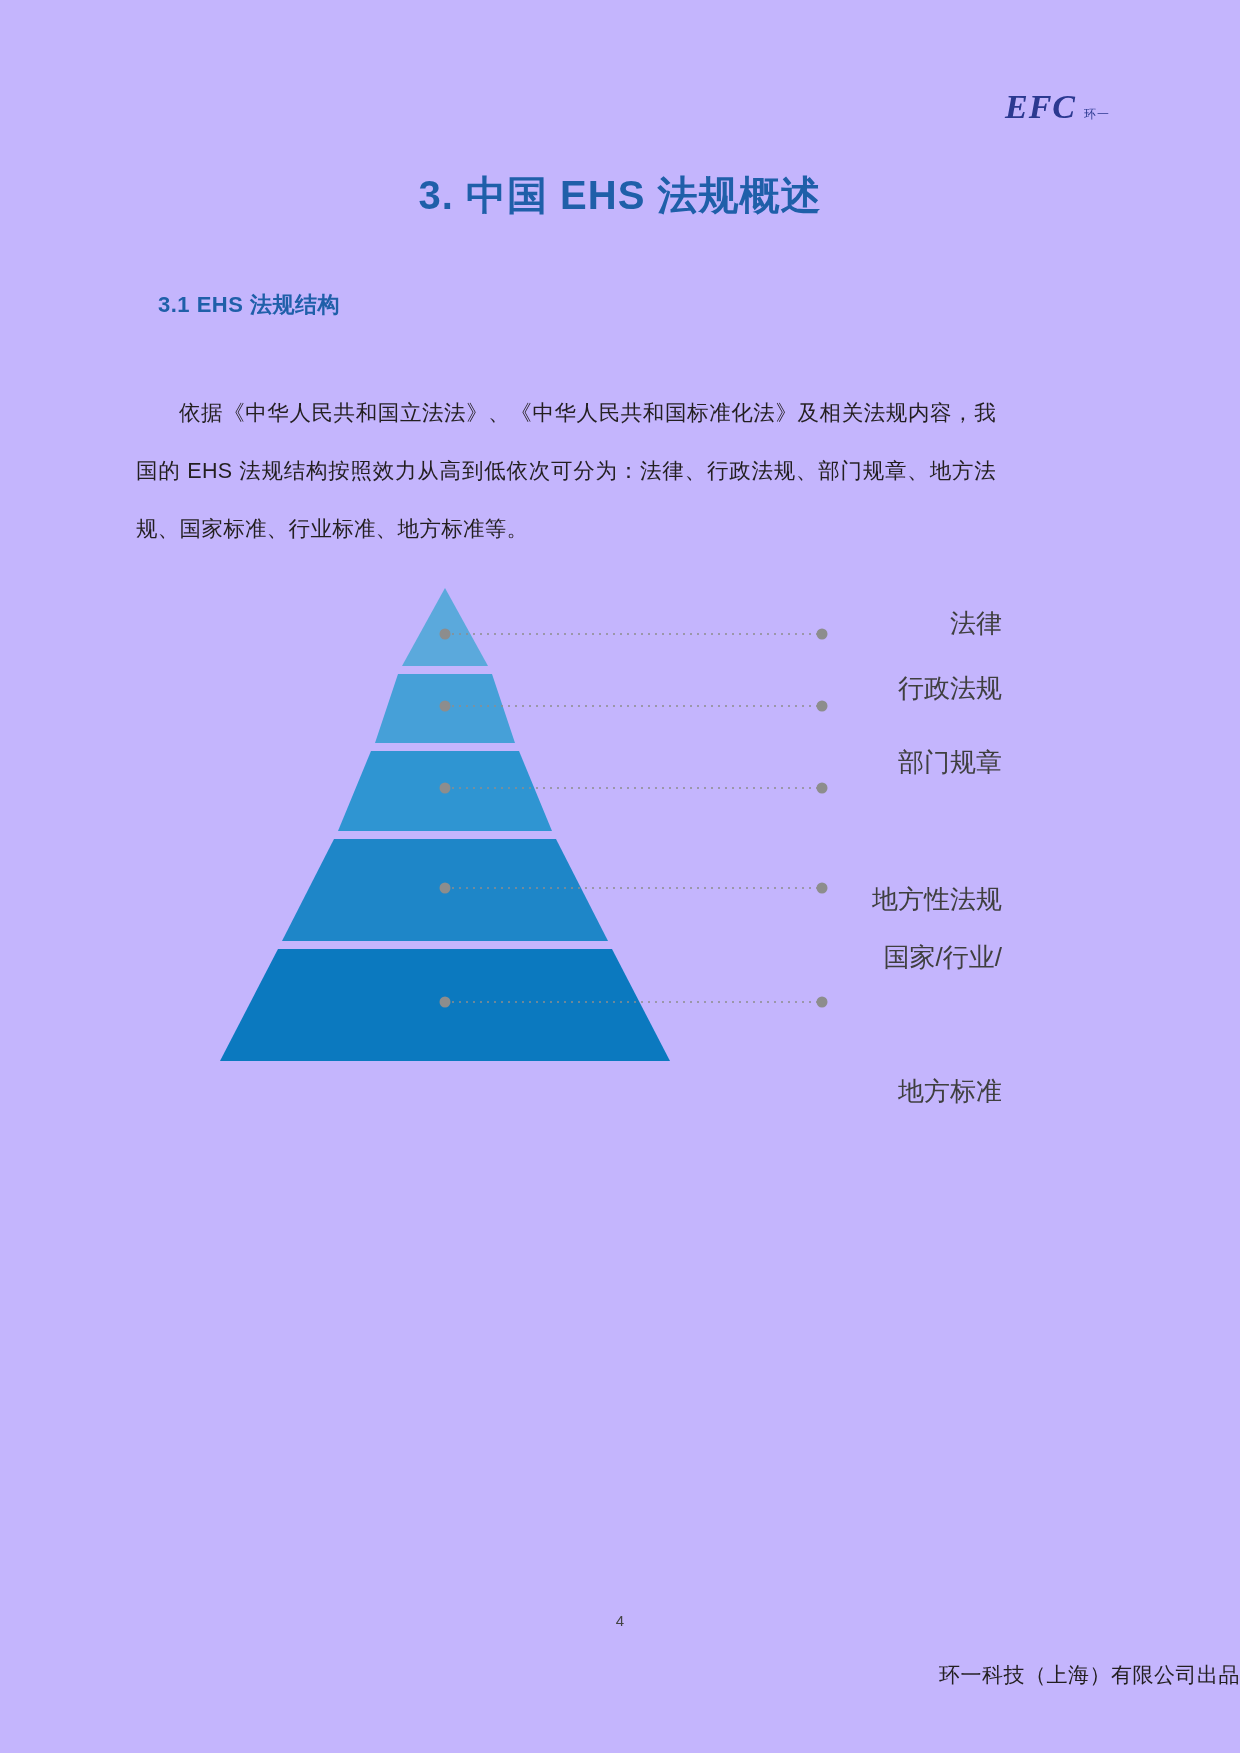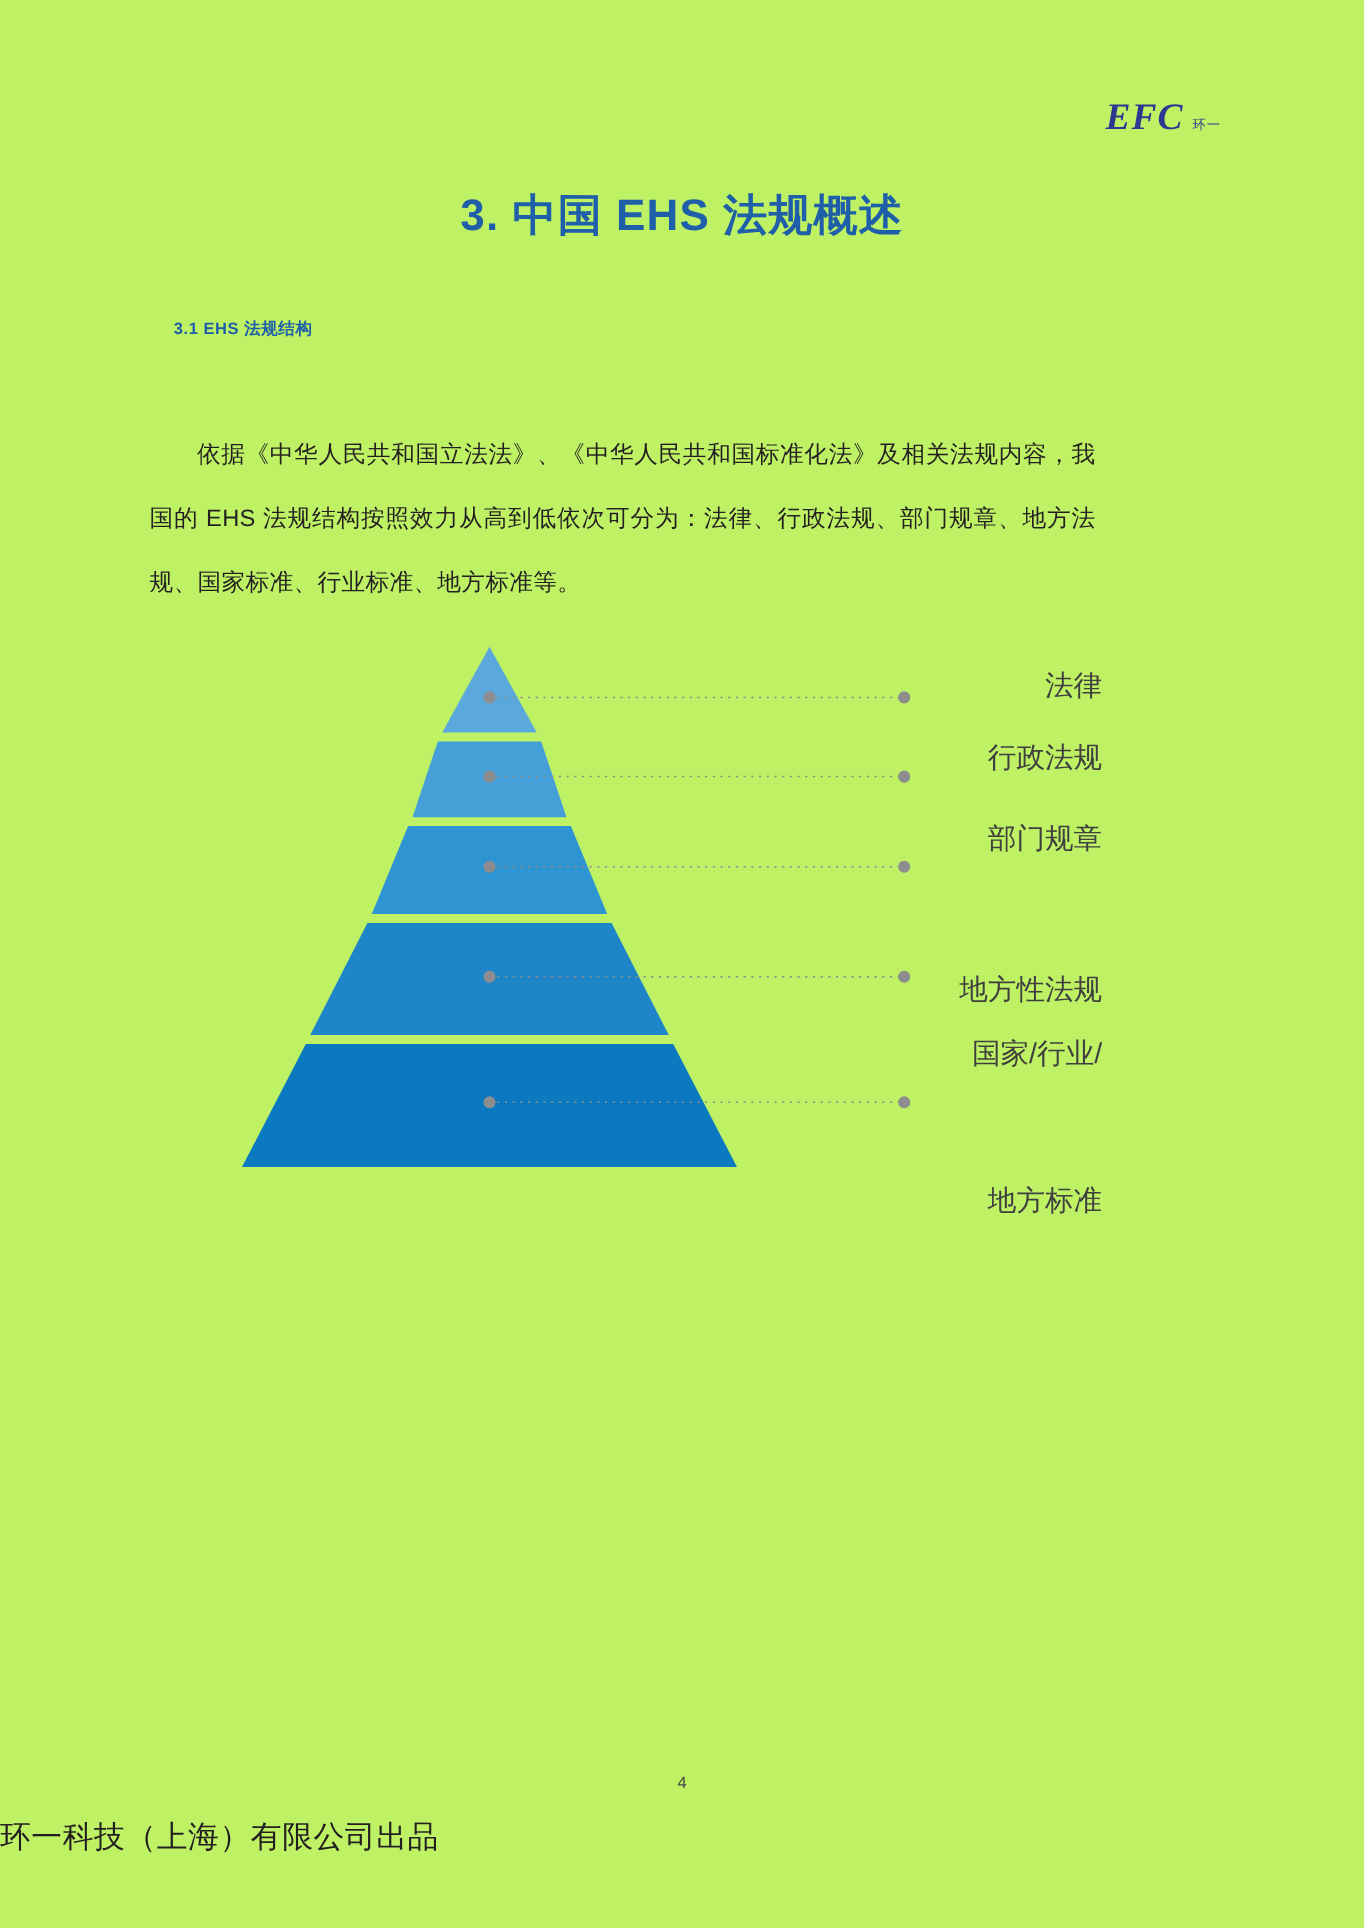--- a/index.html
+++ b/index.html
@@ -4,21 +4,21 @@
 <style>
   html, body {
     margin: 0;
     padding: 0;
     background: #f0f0f0;
   }
   .page {
     position: relative;
     width: 1240px;
     height: 1753px;
-    background: #bef264;
+    background: #c4b5fd;
     margin: 0 auto;
     overflow: hidden;
     font-family: "Liberation Sans", sans-serif;
     color: #231f20;
   }
   
   .logo {
     position: absolute;
     top: 88px;
     right: 130px;
@@ -49,21 +49,21 @@
     text-align: center;
     font-size: 40px;
     font-weight: bold;
     color: #1f5fa9;
     letter-spacing: 1px;
   }
   .section-title {
     position: absolute;
     top: 290px;
     left: 158px;
-    font-size: 15px;
+    font-size: 22px;
     font-weight: bold;
     color: #1f5fa9;
     letter-spacing: 0.5px;
   }
 
   
   .body-text {
     position: absolute;
     top: 362px;
     left: 136px;
@@ -109,22 +109,22 @@
     width: 100%;
     text-align: center;
     font-size: 15px;
     color: #444;
   }
   .footer-text {
     position: absolute;
     bottom: 64px;
     left: 0;
     width: 100%;
-    text-align: left;
-    font-size: 28px;
+    text-align: right;
+    font-size: 21px;
     color: #231f20;
     letter-spacing: 0.5px;
   }
 </style>
 </head>
 <body>
 
 <div class="page">
 
   <div class="logo">

